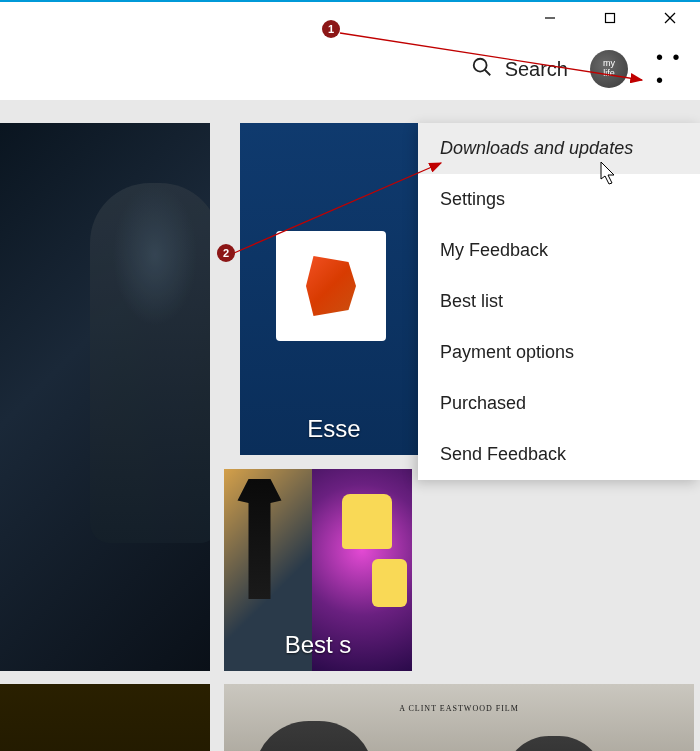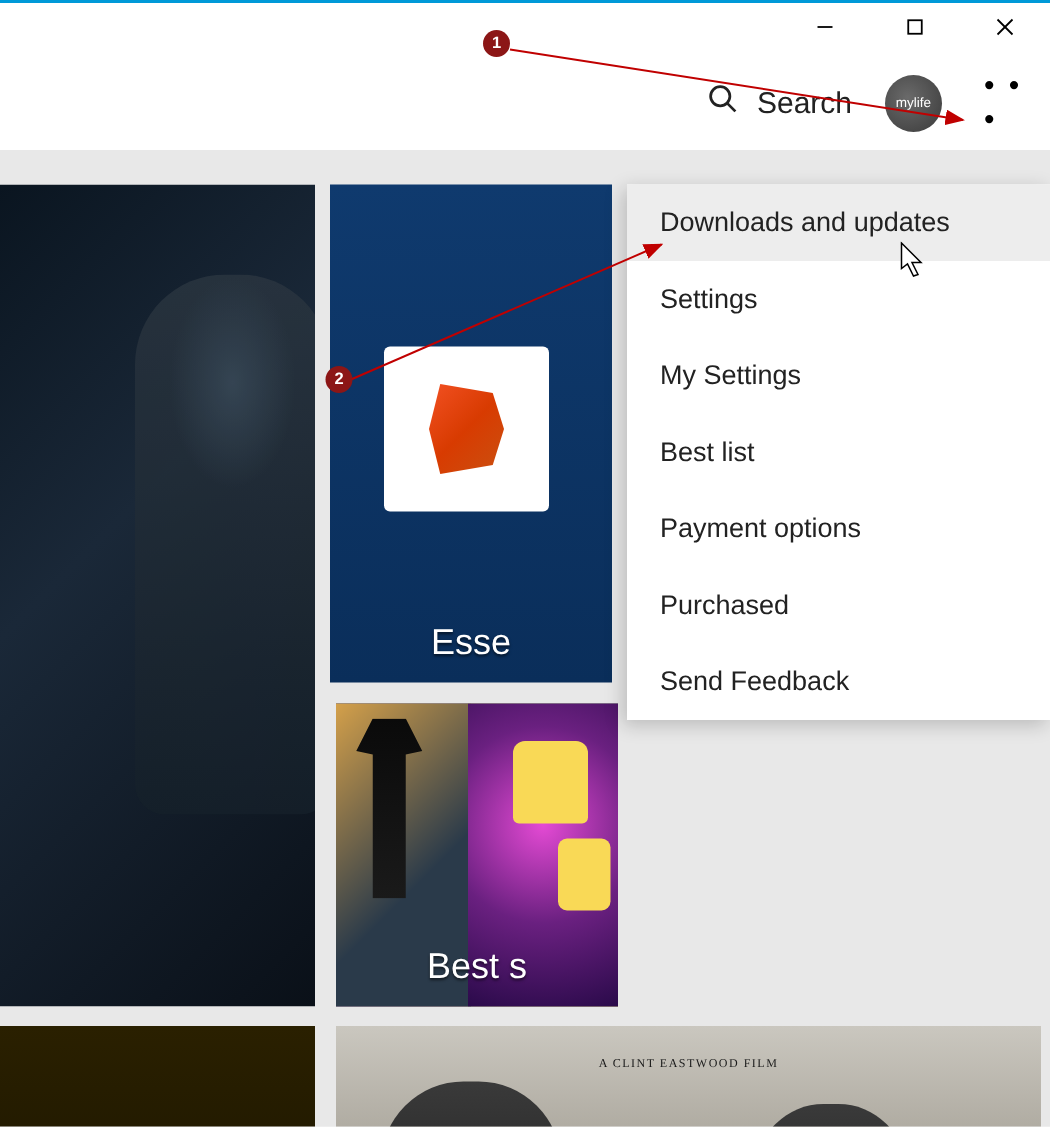--- a/index.html
+++ b/index.html
@@ -49,21 +49,21 @@
     }
     .search-icon svg { width: 22px; height: 22px; }
     .avatar {
       width: 38px; height: 38px;
       border-radius: 50%;
       background: radial-gradient(circle at 40% 40%, #6a6a6a 0%, #3a3a3a 100%);
       color: #fff;
       font-size: 9px;
       line-height: 1.1;
       display: flex;
-      flex-direction: row;
+      flex-direction: column;
       align-items: center;
       justify-content: center;
       margin-right: 28px;
     }
     .more-btn {
       width: 32px;
       height: 32px;
       display: flex;
       align-items: center;
       justify-content: center;
@@ -89,21 +89,21 @@
       width: 100%; height: 100%;
       background: linear-gradient(135deg, #0a1520 0%, #1a2838 40%, #0a1018 100%);
     }
     .tile1-figure {
       position: absolute; right: -10px; top: 60px; width: 130px; height: 360px;
       background: radial-gradient(ellipse 60px 100px at 50% 20%, #3a4a58 0%, transparent 70%),
                   linear-gradient(180deg, #2a3540 0%, #15202a 100%);
       border-radius: 60px 60px 20px 20px;
       opacity: 0.85;
     }
-    .tile2 { left: 220px; top: 23px; width: 188px; height: 332px;
+    .tile2 { left: 240px; top: 23px; width: 188px; height: 332px;
       background: linear-gradient(180deg, #0f3a6e 0%, #0a2e5a 100%);
     }
     .tile2 .app-icon {
       position: absolute; left: 36px; top: 108px; width: 110px; height: 110px;
       background: #fff; border-radius: 4px;
       display: flex; align-items: center; justify-content: center;
     }
     .tile2 .app-icon .o {
       width: 50px; height: 60px;
       background: linear-gradient(135deg, #f25022 0%, #d83b01 50%, #ca5010 100%);
@@ -178,21 +178,21 @@
       box-shadow: -3px 3px 12px rgba(0,0,0,0.2);
       z-index: 50;
     }
     .dropdown-item {
       padding: 15px 20px 15px 22px;
       font-size: 18px;
       color: #222;
       display: flex;
       align-items: center;
     }
-    .dropdown-item.hover { background: #ededed; }
+    .dropdown-item.hover { background: #ededed; font-style: italic; }
     .annot {
       position: absolute;
       width: 18px; height: 18px;
       background: #8c1616;
       border-radius: 50%;
       color: #fff;
       font-size: 11px;
       font-weight: bold;
       display: flex; align-items: center; justify-content: center;
       z-index: 100;
@@ -279,21 +279,21 @@
   </div>
 
   <div class="dropdown" id="dropdown">
       <div class="dropdown-item hover">
         <span>Downloads and updates</span>
       </div>
       <div class="dropdown-item">
         <span>Settings</span>
       </div>
       <div class="dropdown-item">
-        <span>My Settings</span>
+        <span>My Feedback</span>
       </div>
       <div class="dropdown-item">
         <span>Best list</span>
       </div>
       <div class="dropdown-item">
         <span>Payment options</span>
       </div>
       <div class="dropdown-item">
         <span>Purchased</span>
       </div>

